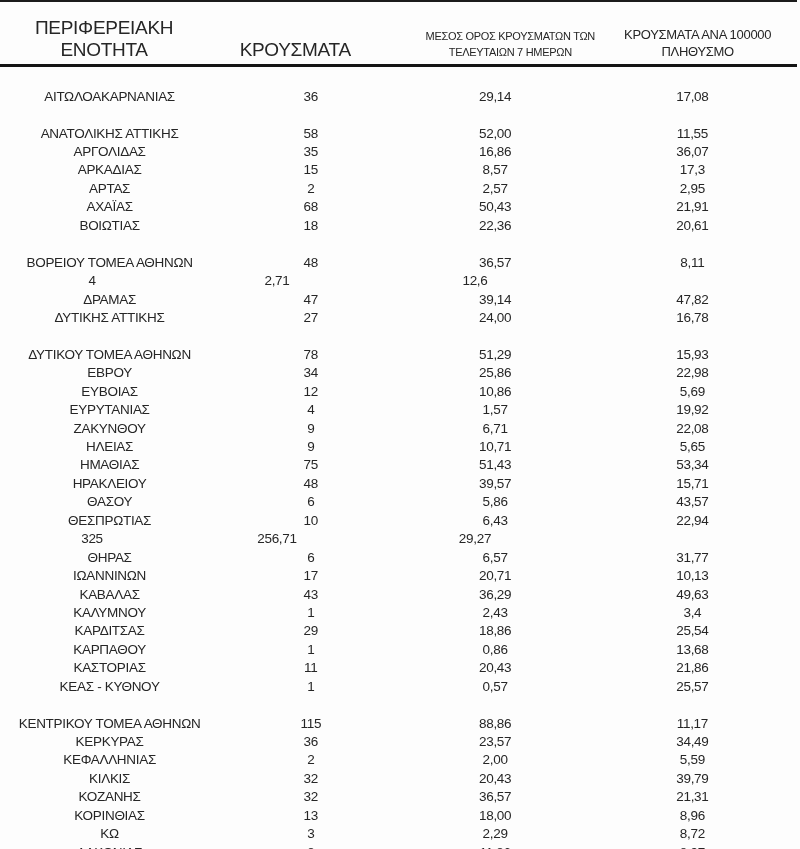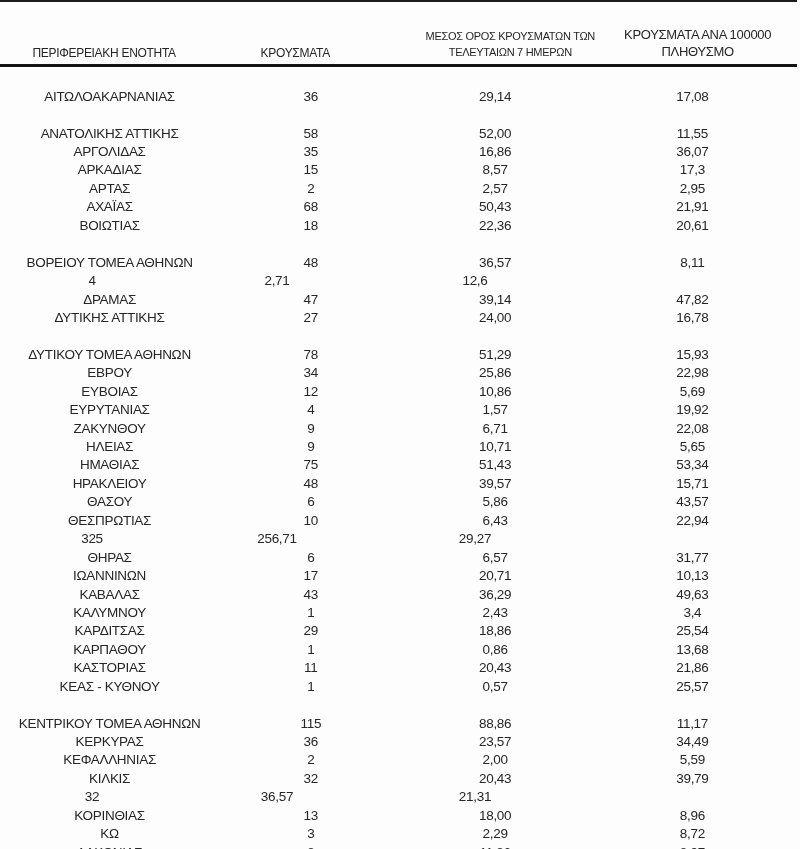--- a/index.html
+++ b/index.html
@@ -26,21 +26,21 @@
     display: flex;
     align-items: flex-end;
     width: 797px;
     height: 59px;
     padding-bottom: 3px;
     border-bottom: 3px solid #141414;
     box-sizing: content-box;
   }
   .hcell {
     text-align: center;
-    font-size: 12px;
+    font-size: 19px;
     letter-spacing: -0.3px;
     line-height: 1.15;
   }
   .hc1 { width: 220px; }
   .hc2 { width: 184px; }
   .hc3 { width: 186px; font-size: 11px; line-height: 1.45; margin-left: 40px; }
   .hc4 { width: 210px; font-size: 13px; line-height: 1.35; }
   .table-body {
     padding-top: 20px;
   }
@@ -296,20 +296,21 @@
         <div class="cell c3">2,00</div>
         <div class="cell c4">5,59</div>
       </div>
       <div class="row">
         <div class="cell c1">ΚΙΛΚΙΣ</div>
         <div class="cell c2">32</div>
         <div class="cell c3">20,43</div>
         <div class="cell c4">39,79</div>
       </div>
       <div class="row">
+        <div class="cell c1">ΚΟΖΑΝΗΣ</div>
         <div class="cell c2">32</div>
         <div class="cell c3">36,57</div>
         <div class="cell c4">21,31</div>
       </div>
       <div class="row">
         <div class="cell c1">ΚΟΡΙΝΘΙΑΣ</div>
         <div class="cell c2">13</div>
         <div class="cell c3">18,00</div>
         <div class="cell c4">8,96</div>
       </div>

